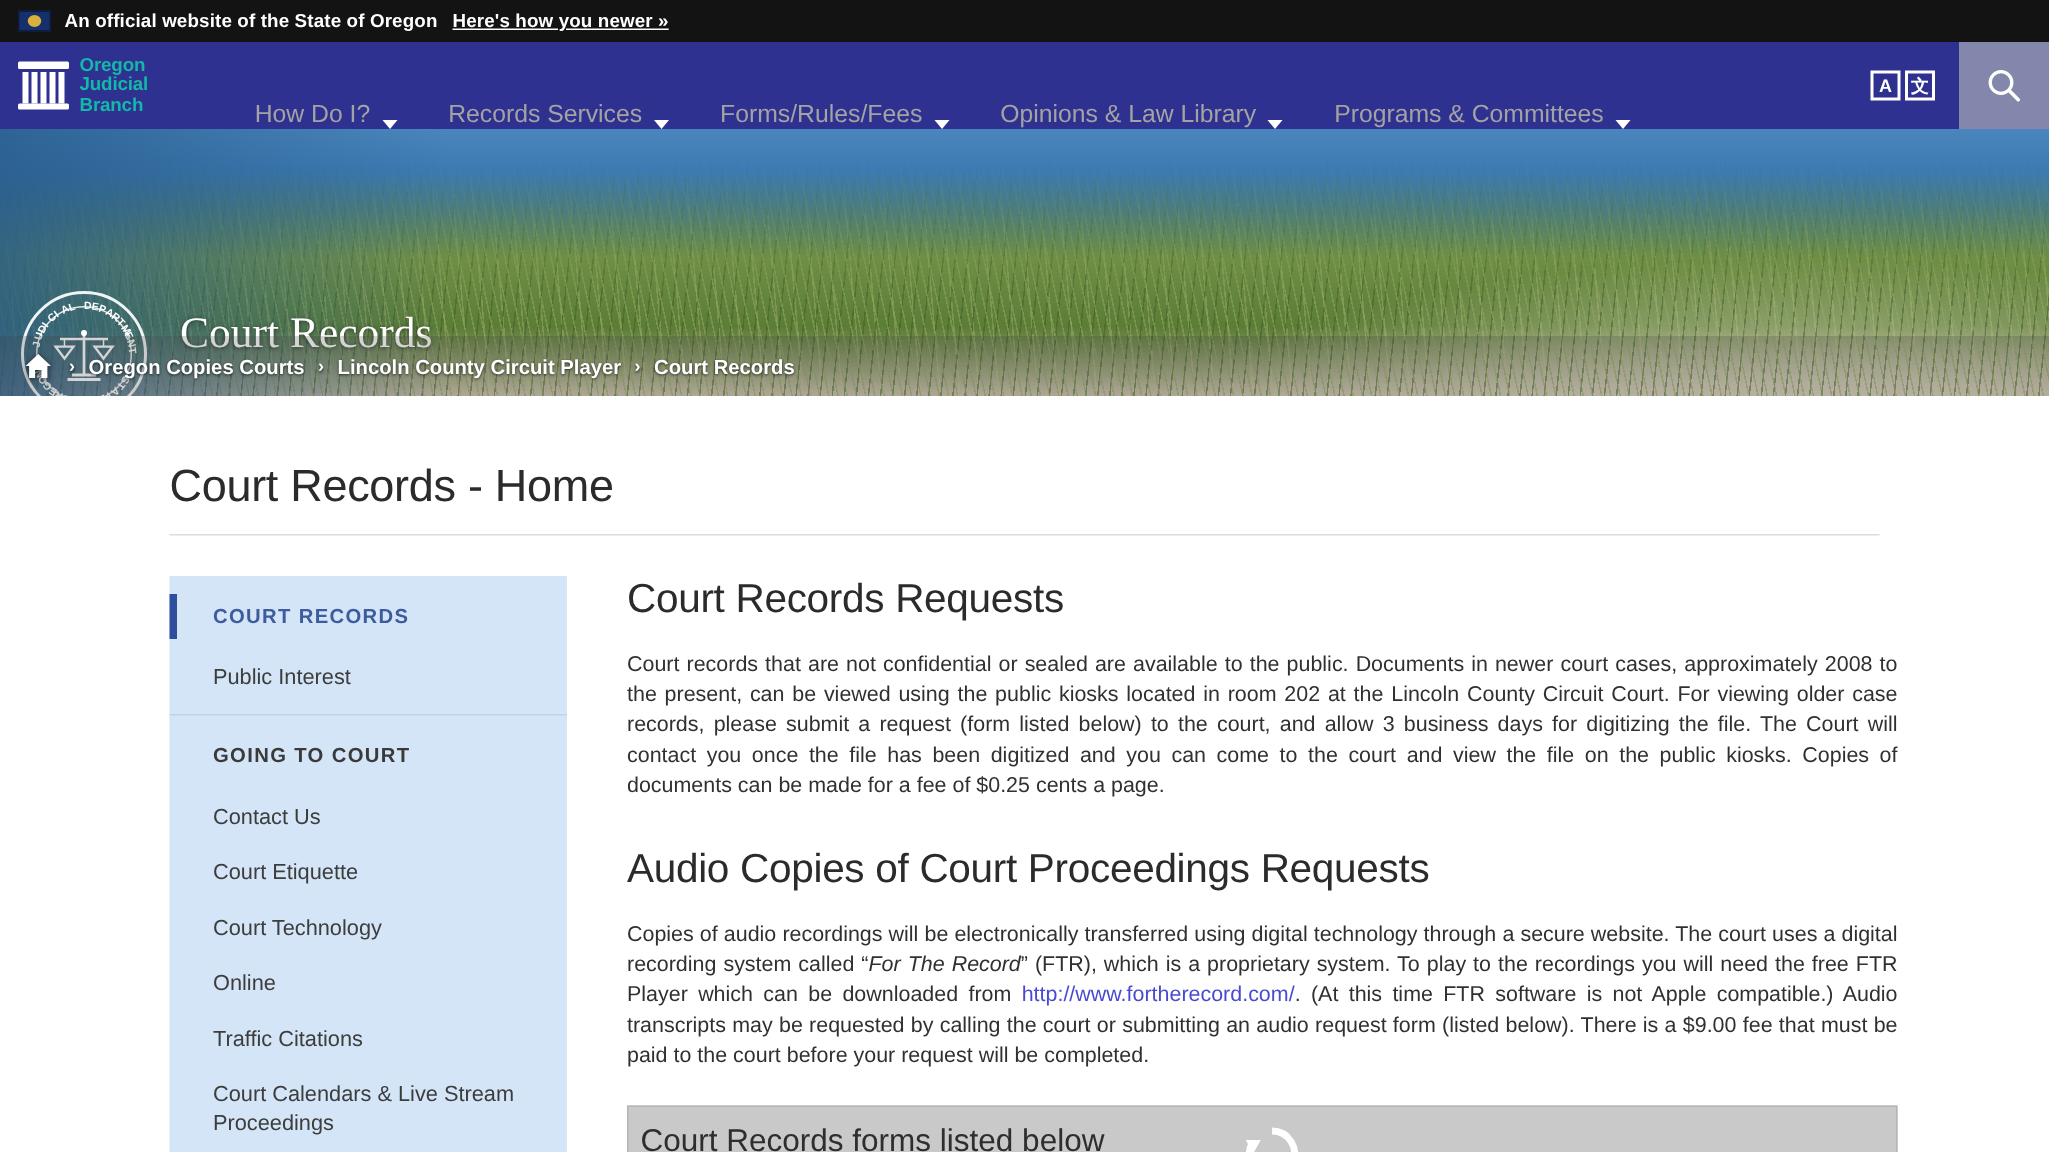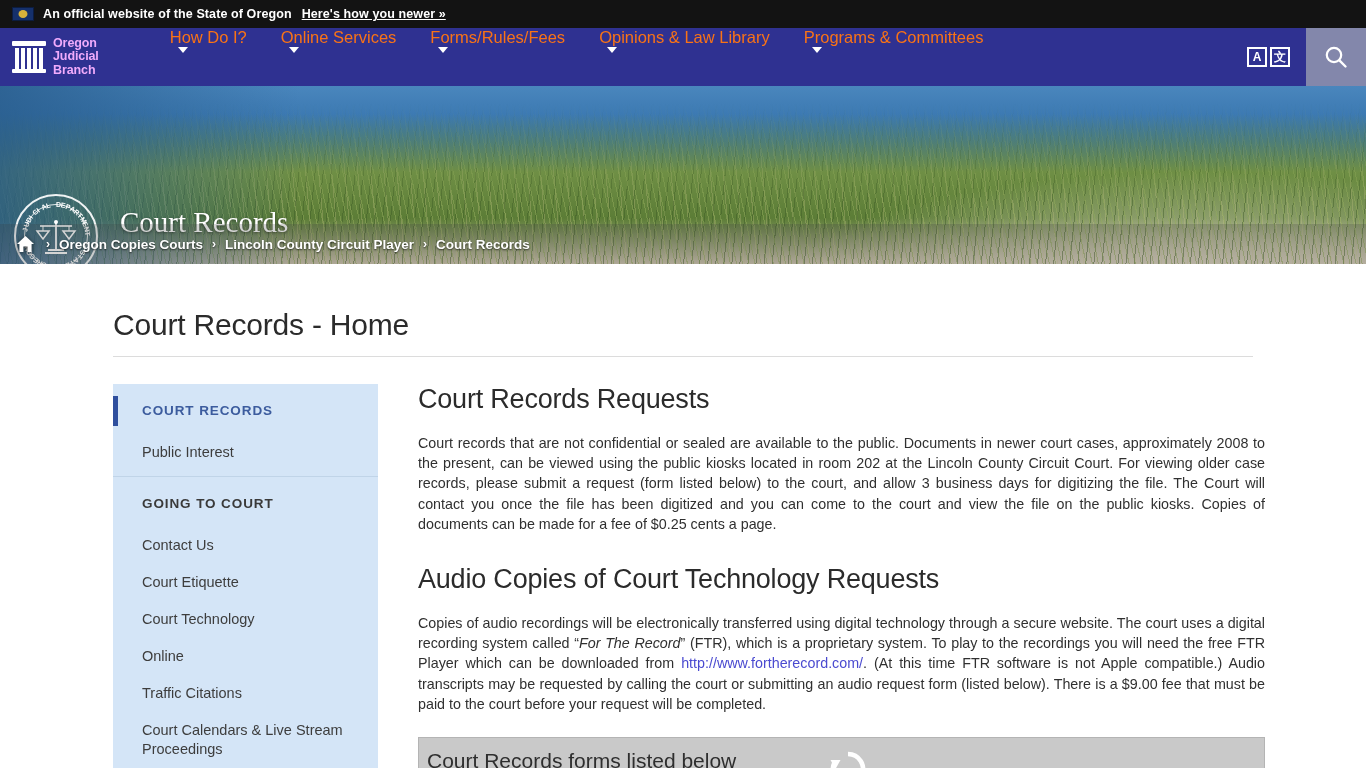--- a/index.html
+++ b/index.html
@@ -85,42 +85,41 @@
     display: block; width: 4px; height: 100%;
     background: #ffffff;
   }
   .brand-pillar .base {
     position: absolute; bottom: 2px; left: 0;
     width: 34px; height: 4px;
     background: #ffffff;
     border-radius: 1px;
   }
   .brand-text {
-    color: #f0abfc;
+    color: #14b8a6;
     font-size: 12.5px;
     font-weight: bold;
     line-height: 13.5px;
     letter-spacing: -0.1px;
   }
   .nav-items {
     display: flex;
     align-items: center;
     margin-left: 44px;
     flex: 1 1 auto;
   }
   .nav-item {
-    color: #f97316;
+    color: #a3a3a3;
     font-size: 16.5px;
     padding: 0 17px;
     display: flex;
-    align-items: flex-start;
+    align-items: flex-end;
     height: 100%;
     cursor: pointer;
     white-space: nowrap;
-    flex-direction: column;
   }
   .caret {
     display: inline-block;
     margin-left: 8px;
     width: 0; height: 0;
     border-left: 5px solid transparent;
     border-right: 5px solid transparent;
     border-top: 6px solid #ffffff;
   }
   .nav-right {
@@ -410,21 +409,21 @@
       <span>Branch</span>
     </span>
   </div>
 
   <div class="nav-items">
     <div class="nav-item">
       <span>How Do I?</span>
       <span class="caret"></span>
     </div>
     <div class="nav-item">
-      <span>Online Services</span>
+      <span>Records Services</span>
       <span class="caret"></span>
     </div>
     <div class="nav-item">
       <span>Forms/Rules/Fees</span>
       <span class="caret"></span>
     </div>
     <div class="nav-item">
       <span>Opinions &amp; Law Library</span>
       <span class="caret"></span>
     </div>
@@ -545,21 +544,21 @@
         <a class="side-link">Court Calendars &amp; Live Stream Proceedings</a>
 
       </div>
 
     </nav>
 
     <main class="main">
       <h2>Court Records Requests</h2>
       <p>Court records that are not confidential or sealed are available to the public.  Documents in newer court cases, approximately 2008 to the present, can be viewed using the public kiosks located in room 202 at the Lincoln County Circuit Court.  For viewing older case records, please submit a request (form listed below)  to the court, and allow 3 business days for digitizing the file.  The Court will contact you once the file has been digitized and you can come to the court and view the file on the public kiosks.  Copies of documents can be made for a fee of $0.25 cents a page.</p>
 
-      <h2 class="second">Audio Copies of Court Technology Requests</h2>
+      <h2 class="second">Audio Copies of Court Proceedings Requests</h2>
       <p>
         <span>Copies of audio recordings will be electronically transferred using digital technology through a secure website. The court uses a digital recording system called “</span><em>For The Record</em><span>” (FTR), which is a proprietary system. To play to the recordings you will need the free FTR Player which can be downloaded from </span><a href="#">http://www.fortherecord.com/</a><span>. (At this time FTR software is not Apple compatible.)  Audio transcripts may be requested by calling the court or submitting an audio request form (listed below).  There is a $9.00 fee that must be paid to the court before your request will be completed.</span>
       </p>
 
       <div class="forms-table">
         <div class="forms-caption">Court Records forms listed below</div>
 
         <svg class="spinner-icon" viewBox="0 0 48 48">
           <path d="M24 9 A15 15 0 0 1 37.5 30.5" fill="none" stroke="#ffffff" stroke-width="4.6" stroke-linecap="butt"></path>
           <path d="M24 39 A15 15 0 0 1 10.5 17.5" fill="none" stroke="#ffffff" stroke-width="4.6" stroke-linecap="butt"></path>

